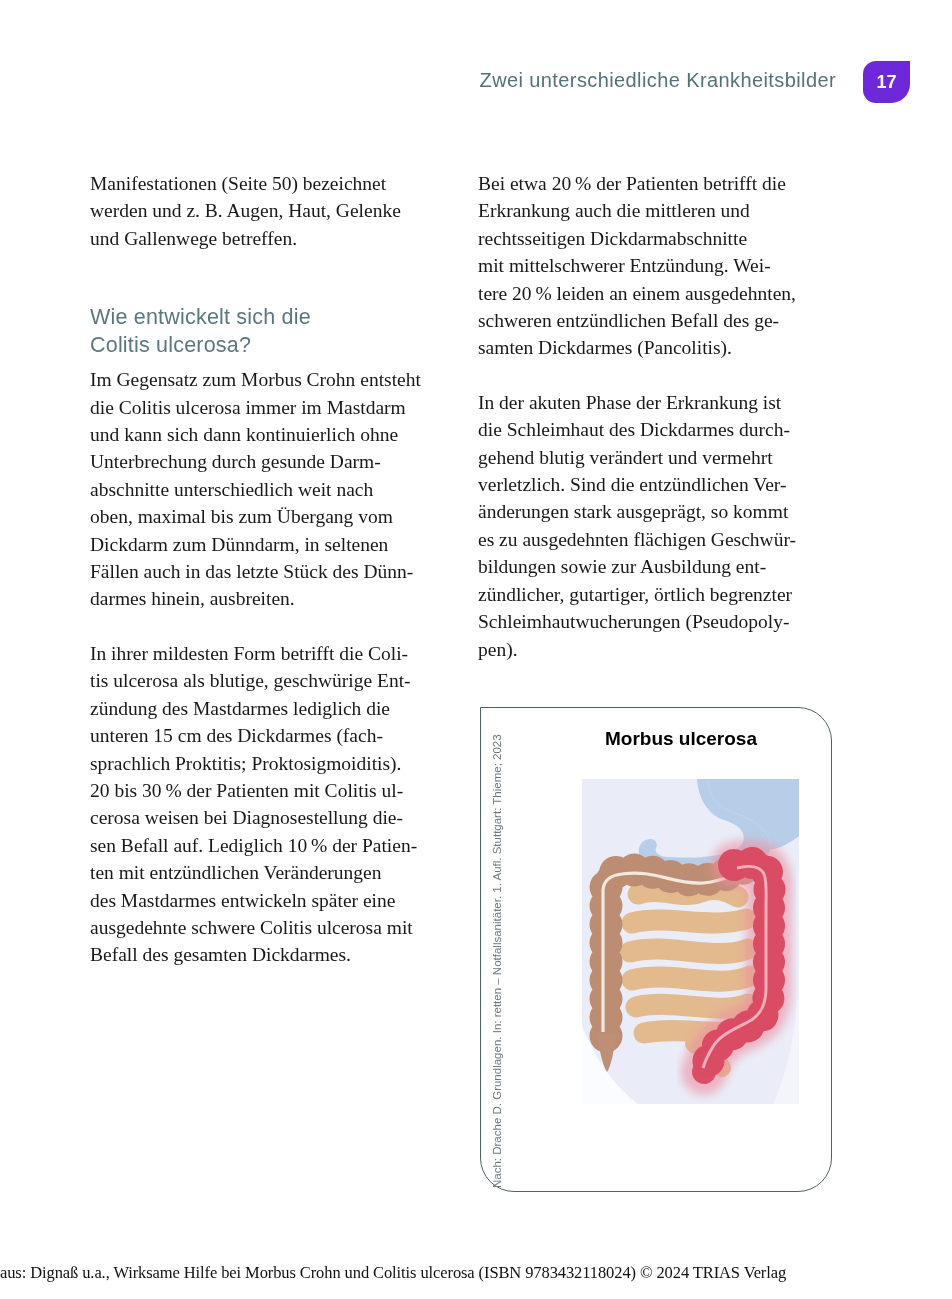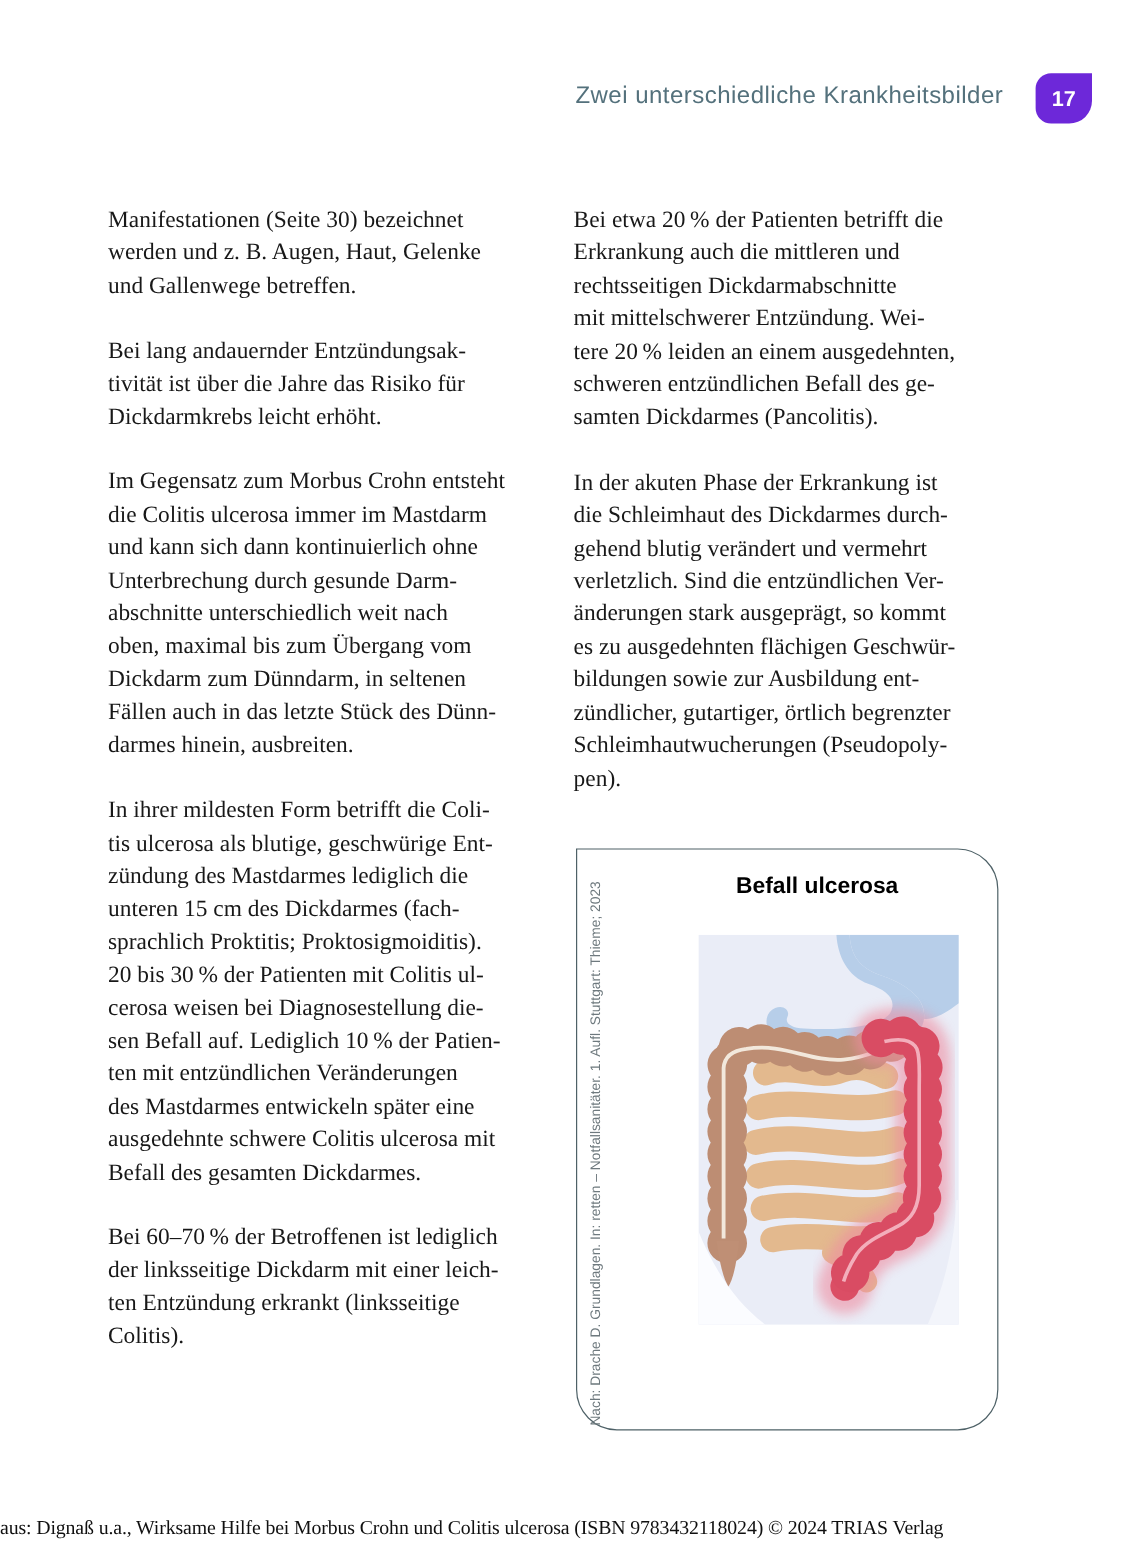--- a/index.html
+++ b/index.html
@@ -69,26 +69,25 @@
     font-size:16.5px;color:#101010;letter-spacing:-0.1px;
   }
 </style>
 </head>
 <body>
 
 <div class="abs header-title">Zwei unterschiedliche Krankheitsbilder</div>
 <div class="abs page-badge">17</div>
 
 <div class="abs col col-left">
-  <p>Manifestationen (Seite 30) bezeichnet
+  <p>Manifestationen (Seite 50) bezeichnet
 werden und z. B. Augen, Haut, Gelenke
 und Gallenwege betreffen.</p>
-  <p>Bei lang andauernder Entzündungsak-
-tivität ist über die Jahre das Risiko für
-Dickdarmkrebs leicht erhöht.</p>
+  <h2 class="section-heading">Wie entwickelt sich die
+Colitis ulcerosa?</h2>
   <p>Im Gegensatz zum Morbus Crohn entsteht
 die Colitis ulcerosa immer im Mastdarm
 und kann sich dann kontinuierlich ohne
 Unterbrechung durch gesunde Darm-
 abschnitte unterschiedlich weit nach
 oben, maximal bis zum Übergang vom
 Dickdarm zum Dünndarm, in seltenen
 Fällen auch in das letzte Stück des Dünn-
 darmes hinein, ausbreiten.</p>
   <p>In ihrer mildesten Form betrifft die Coli-
@@ -96,24 +95,20 @@
 zündung des Mastdarmes lediglich die
 unteren 15 cm des Dickdarmes (fach-
 sprachlich Proktitis; Proktosigmoiditis).
 20 bis 30 % der Patienten mit Colitis ul-
 cerosa weisen bei Diagnosestellung die-
 sen Befall auf. Lediglich 10 % der Patien-
 ten mit entzündlichen Veränderungen
 des Mastdarmes entwickeln später eine
 ausgedehnte schwere Colitis ulcerosa mit
 Befall des gesamten Dickdarmes.</p>
-  <p>Bei 60–70 % der Betroffenen ist lediglich
-der linksseitige Dickdarm mit einer leich-
-ten Entzündung erkrankt (linksseitige
-Colitis).</p>
 </div>
 
 <div class="abs col col-right">
   <p>Bei etwa 20 % der Patienten betrifft die
 Erkrankung auch die mittleren und
 rechtsseitigen Dickdarmabschnitte
 mit mittelschwerer Entzündung. Wei-
 tere 20 % leiden an einem ausgedehnten,
 schweren entzündlichen Befall des ge-
 samten Dickdarmes (Pancolitis).</p>
@@ -123,21 +118,21 @@
 verletzlich. Sind die entzündlichen Ver-
 änderungen stark ausgeprägt, so kommt
 es zu ausgedehnten flächigen Geschwür-
 bildungen sowie zur Ausbildung ent-
 zündlicher, gutartiger, örtlich begrenzter
 Schleimhautwucherungen (Pseudopoly-
 pen).</p>
 </div>
 
 <div class="abs figure-box">
-  <div class="abs figure-title">Befall ulcerosa</div>
+  <div class="abs figure-title">Morbus ulcerosa</div>
 
   <svg class="abs figure-svg" width="255" height="330" viewBox="0 0 255 330" xmlns="http://www.w3.org/2000/svg">
     <defs>
       <filter id="glow" x="-40%" y="-40%" width="180%" height="180%">
         <feGaussianBlur stdDeviation="5"></feGaussianBlur>
       </filter>
       <clipPath id="panel">
           <rect x="6" y="3" width="217" height="325"></rect>
         </clipPath>
     </defs>

